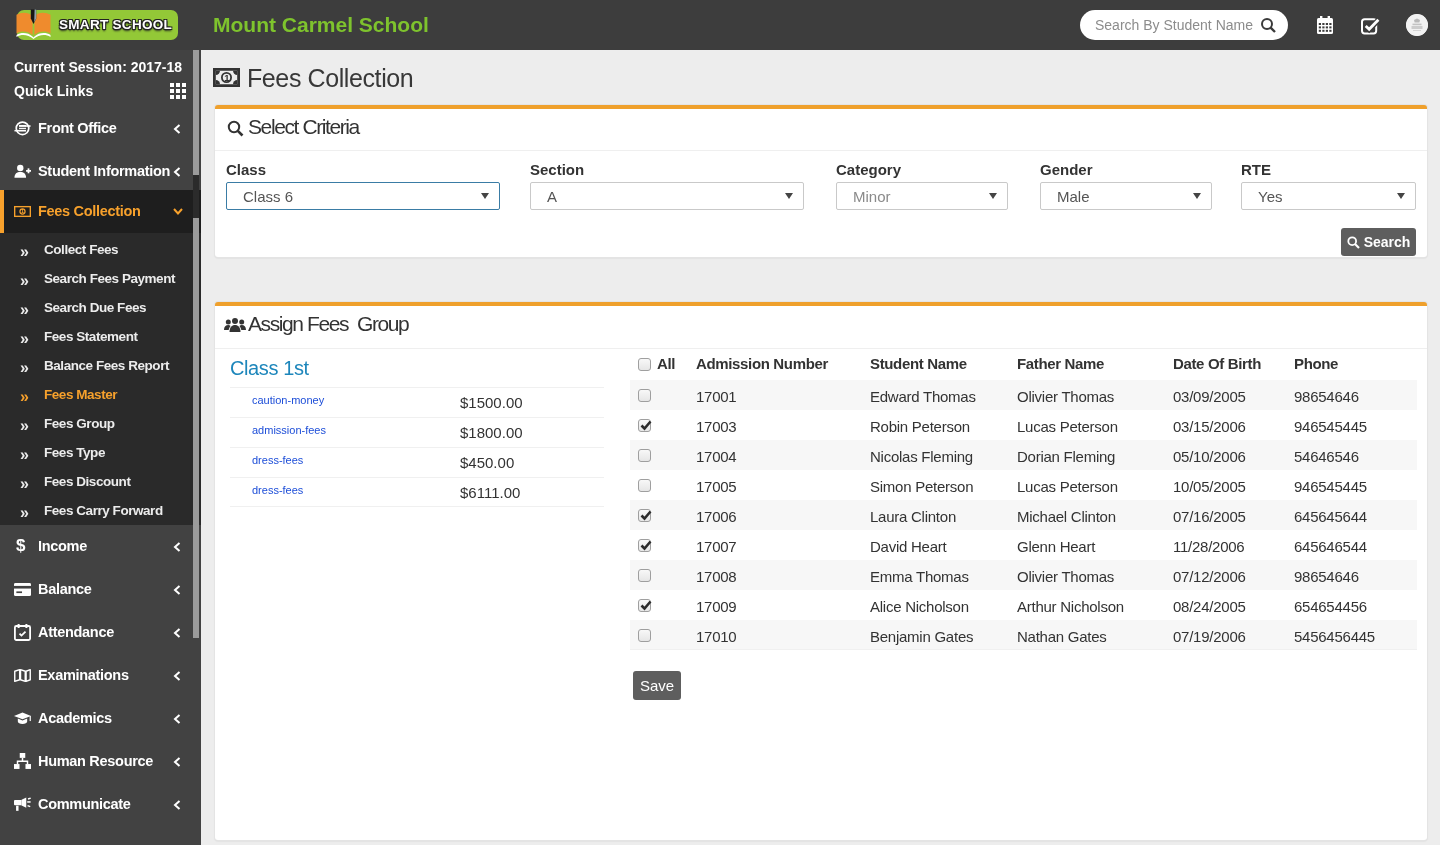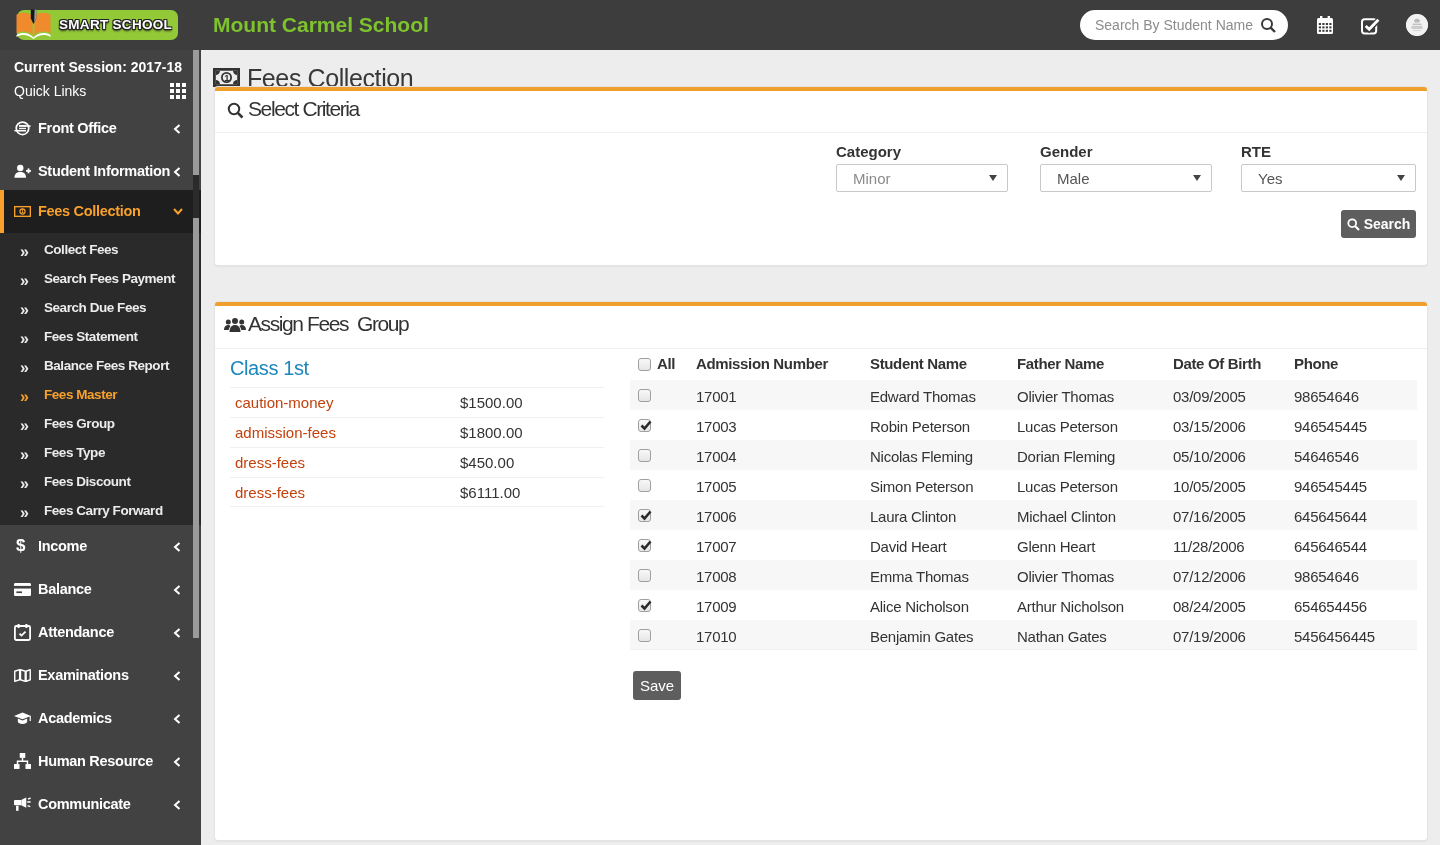--- a/index.html
+++ b/index.html
@@ -12,21 +12,21 @@
 .logotxt{position:absolute;left:42px;top:7px;width:112px;text-align:center;font-size:13.5px;font-weight:bold;white-space:nowrap;letter-spacing:.3px;color:#fff;text-shadow:-1px -1px 0 #222,1px -1px 0 #222,-1px 1px 0 #222,1px 1px 0 #222, 0 2px 2px #222}
 .schoolname{position:absolute;left:213px;top:0;line-height:50px;font-size:21px;font-weight:bold;color:#7ec32d}
 .searchpill{position:absolute;left:1080px;top:10px;width:208px;height:30px;background:#fff;border-radius:15px}
 .searchpill .ph{position:absolute;left:15px;top:7px;font-size:14px;color:#8c8c8c;white-space:nowrap;width:160px;overflow:hidden}
 .searchpill svg{position:absolute;right:11px;top:7px}
 .navico{position:absolute;top:16px}
 .avatar{position:absolute;left:1406px;top:14px;width:22px;height:22px;border-radius:50%;background:#f0f0f0;overflow:hidden}
 
 .side{position:absolute;left:0;top:50px;width:201px;height:795px;background:#424242}
 .sess{position:absolute;left:14px;top:9px;color:#fff;font-size:14px;font-weight:bold}
-.qlinks{position:absolute;left:14px;top:33px;color:#fff;font-size:14px;font-weight:normal}
+.qlinks{position:absolute;left:14px;top:33px;color:#fff;font-size:14px;font-weight:bold}
 .gridico{position:absolute;left:170px;top:33px}
 .mitem{position:absolute;left:0;width:201px;height:43px;color:#fff}
 .mitem .ic{position:absolute;left:14px;top:13px;width:17px;height:17px}
 .mitem .tx{position:absolute;left:38px;top:0;line-height:43px;font-size:14.5px;font-weight:bold;white-space:nowrap;letter-spacing:-.3px}
 .mitem .ch{position:absolute;left:173px;top:17px}
 .active-item{background:#1e1e1e;border-left:4px solid #f7a12c}
 .active-item .ic{left:10px}
 .active-item .tx{left:34px;color:#f7a12c}
 .active-item .ch{left:169px}
 .submenu{position:absolute;left:0;top:183px;width:201px;height:292px;background:#2a2a2a}
@@ -35,39 +35,39 @@
 .sitem .tx{position:absolute;left:44px;line-height:29px;font-size:13.5px;font-weight:bold;white-space:nowrap;letter-spacing:-.45px}
 .sitem.on{color:#f7a12c}
 
 .rail{position:absolute;left:193px;top:50px;width:6px;height:588px;background:#9b9b9b}
 .thumb{position:absolute;left:193px;top:175px;width:6px;height:43px;background:#2b2b2b}
 
 .main{position:absolute;left:201px;top:50px;width:1239px;height:795px;background:#ededed}
 .pagetitle{position:absolute;left:12px;top:11px;height:36px;font-size:25px;letter-spacing:-.4px;color:#383838}
 .pagetitle .t{position:absolute;left:34px;top:3px;white-space:nowrap}
 .card{position:absolute;left:14px;width:1212px;background:#fff;border-top:4px solid #efa02c;border-radius:3px;box-shadow:0 0 0 1px #e4e4e4,0 1px 2px rgba(0,0,0,.14)}
-.card1{top:37px;height:178px}
+.card1{top:55px;height:152px}
 .card2{top:252px;height:538px}
 .chead{position:absolute;left:0;top:0;width:100%;height:42px;border-bottom:1px solid #efefef}
 .chead .t{position:absolute;left:33px;top:6px;font-size:21px;letter-spacing:-1.4px;color:#333;white-space:nowrap}
 .chead svg{position:absolute;left:12px;top:11px}
 .fgroup{position:absolute}
 .fgroup label{display:block;font-size:15px;font-weight:bold;color:#333;margin-bottom:4px}
 .sel{position:relative;height:28px;border:1px solid #c9c9c9;border-radius:2px;background:#fff}
 .sel .v{position:absolute;left:16px;top:5px;font-size:15px;color:#555}
 .sel .ar{position:absolute;right:10px;top:10px;width:0;height:0;border-left:4.5px solid transparent;border-right:4.5px solid transparent;border-top:6px solid #444}
 .sel.focus{border:1px solid #3a7ca5}
 .btn{position:absolute;background:#5e5e5e;border-radius:3px;color:#fff;text-align:center}
 .searchbtn{left:1126px;top:119px;width:75px;height:28px;font-size:14px;font-weight:bold;line-height:28px}
 .savebtn{left:418px;top:365px;width:48px;height:29px;font-size:15px;line-height:29px}
 
 .classname{position:absolute;left:15px;top:51px;font-size:20px;letter-spacing:-.4px;color:#1d86bb}
 .feetable{position:absolute;left:15px;top:81px;width:374px}
 .feerow{height:30px;border-top:1px solid #f0f0f0;position:relative}
-.feerow .n{position:absolute;left:5px;top:6px;font-size:15px;color:#c2410c}
+.feerow .n{position:absolute;left:22px;top:6px;font-size:11px;color:#1d4ed8}
 .feerow .a{position:absolute;left:230px;top:6px;font-size:15px;color:#333}
 .feetable .last{border-bottom:1px solid #f0f0f0}
 .stutable{position:absolute;left:415px;top:0;width:787px}
 .sthead{position:absolute;left:0;top:44px;width:787px;height:30px}
 .sthead .c{position:absolute;font-size:15px;font-weight:bold;color:#333;top:5px;letter-spacing:-.35px}
 .strow{position:absolute;left:0;width:787px;height:30px}
 .strow .c{position:absolute;font-size:15px;color:#333;top:8px;letter-spacing:-.25px}
 .gray{background:#f7f7f7}
 .cb{position:absolute;left:8px;top:8px;width:13px;height:13px;border:1px solid #9f9f9f;border-radius:3px;background:linear-gradient(#f8f8f8,#e6e6e6)}
 .cb svg{position:absolute;left:0px;top:-1px}
@@ -320,20 +320,34 @@
   </div>
 
   <div class="card card1">
     <div class="chead">
       <svg width="17" height="17" viewBox="0 0 17 17">
           <circle cx="7" cy="7" r="5.2" fill="none" stroke="#333" stroke-width="2"></circle>
           <line x1="10.8" y1="10.8" x2="15.5" y2="15.5" stroke="#333" stroke-width="2.6"></line>
         </svg>
       <div class="t">Select Criteria</div>
     </div>
+    <div class="fgroup" style="left:11px;top:52px;width:274px">
+      <label>Class</label>
+      <div class="sel focus">
+          <div class="v">Class 6</div>
+          <div class="ar"></div>
+        </div>
+    </div>
+    <div class="fgroup" style="left:315px;top:52px;width:274px">
+      <label>Section</label>
+      <div class="sel">
+          <div class="v">A</div>
+          <div class="ar"></div>
+        </div>
+    </div>
     <div class="fgroup" style="left:621px;top:52px;width:172px">
       <label>Category</label>
       <div class="sel">
           <div class="v" style="color:#8a8a8a">Minor</div>
           <div class="ar"></div>
         </div>
     </div>
     <div class="fgroup" style="left:825px;top:52px;width:172px">
       <label>Gender</label>
       <div class="sel">

